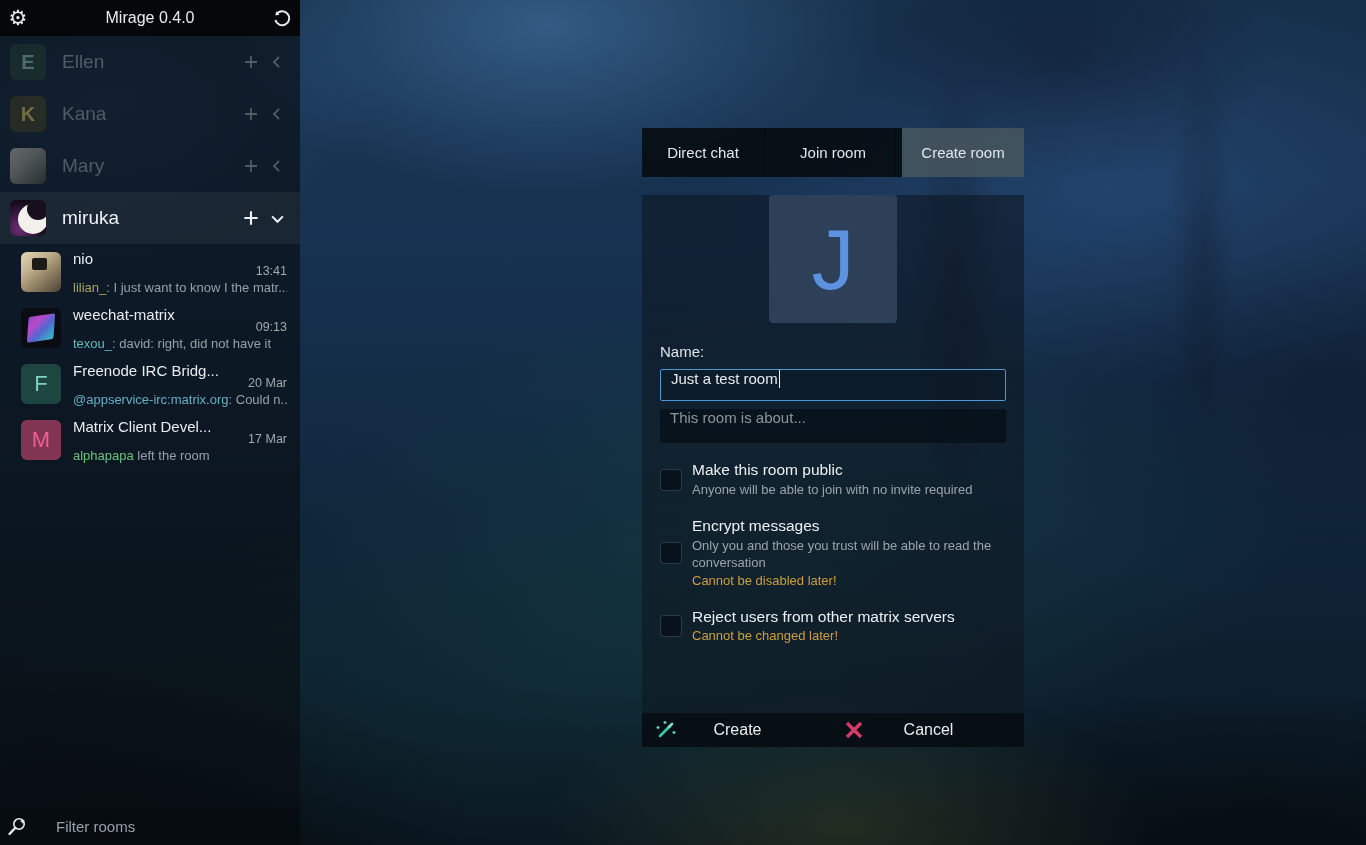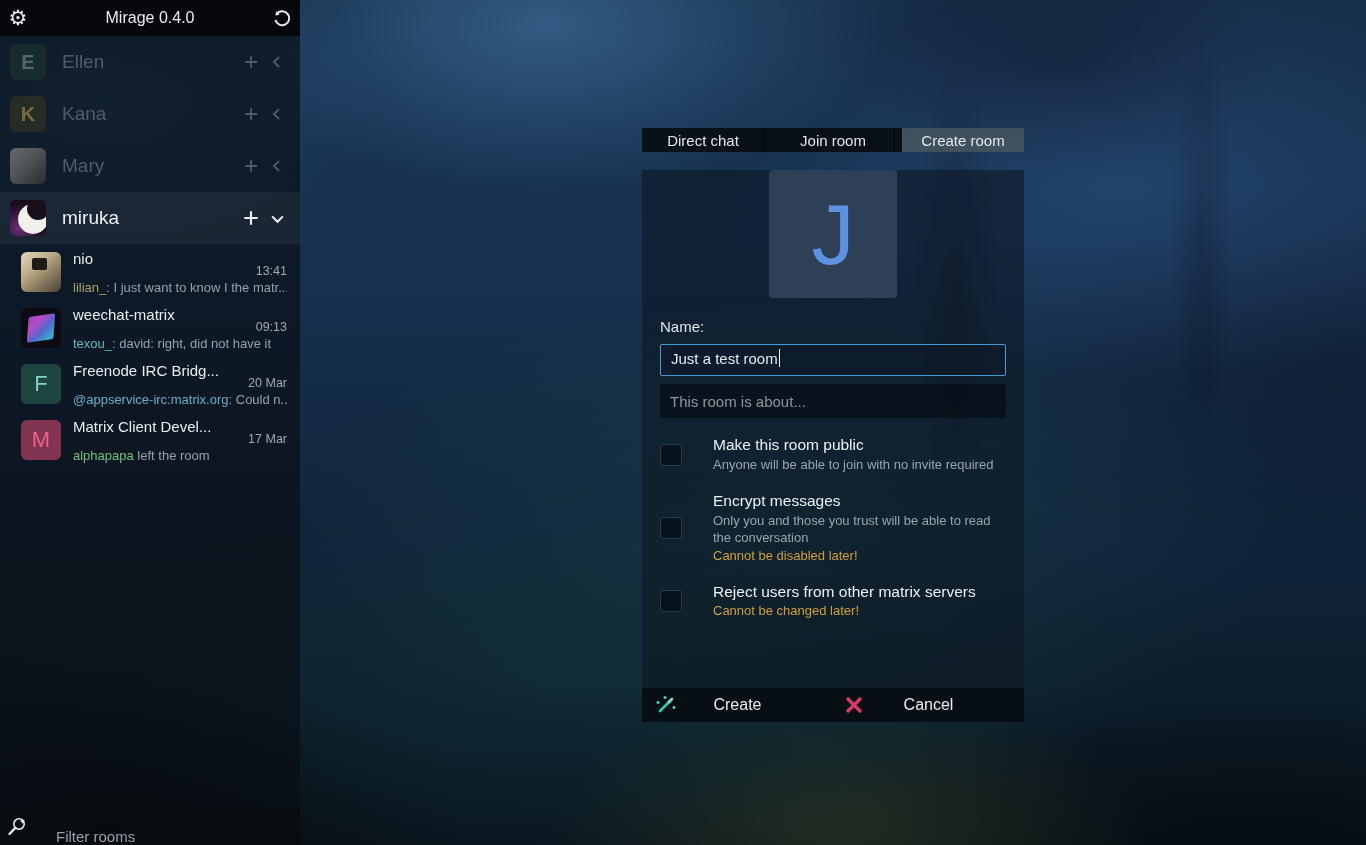--- a/index.html
+++ b/index.html
@@ -70,47 +70,47 @@
   .room { height:56px; display:flex; align-items:center; padding:0 13px 0 21px; cursor:pointer; }
   .room .av { width:40px; height:40px; flex:0 0 40px; border-radius:6px; font-size:22px; font-weight:normal; }
   .room-body { margin-left:12px; flex:1; min-width:0; }
   .room-top { display:flex; align-items:flex-start; }
   .room-name { color:#e8ecef; font-size:15px; font-weight:500; flex:1; white-space:nowrap;
                overflow:hidden; }
   .room-time { color:#a1a9af; font-size:12.5px; margin-left:8px; flex:0 0 auto;margin-top:14px; }
   .room-sub { font-size:13px; color:#97a0a7; white-space:nowrap; overflow:hidden; margin-top:2px; }
 
   .filterbar { position:absolute; left:0; bottom:0; width:300px; height:37px;
-               background:rgba(8,12,16,0.92); display:flex; align-items:flex-end; }
+               background:rgba(8,12,16,0.92); display:flex; align-items:center; }
   .filterbar .ph { color:#98a1a8; font-size:15px; margin-left:22px; }
 
   
   .dialog { position:absolute; left:642px; top:128px; width:382px; }
-  .tabbar { display:flex; height:24px; background:rgba(6,10,15,0.88);gap:7px; }
+  .tabbar { display:flex; height:49px; background:rgba(6,10,15,0.88);gap:7px; }
   .tab { flex:1; display:flex; align-items:center; justify-content:center;
          color:#e2e7eb; font-size:15px; cursor:pointer; border-right:1px solid rgba(0,0,0,0.45); }
   .tab:last-child { border-right:none; }
   .tab.selected { background:rgba(112,136,152,0.55); }
 
   .dlg-body { height:518px; background:rgba(13,22,32,0.58); padding:0 18px; }
   .dlg-avatar { width:128px; height:128px; margin:18px auto 0; background:#2d4058;
                 border-radius:4px; display:flex; align-items:center; justify-content:center;
                 color:#5c92e0; font-size:86px; }
   .field-label { color:#dfe5ea; font-size:15px; margin-top:20px; }
   .text-input { margin-top:9px; height:32px; border-radius:2px; display:flex;
-                align-items:flex-end; padding:8px 10px; font-size:15px; cursor:text; }
+                align-items:flex-start; padding:0 10px; font-size:15px; cursor:text; }
   .name-input { border:1px solid #4a9ad8; background:rgba(9,20,32,0.35); color:#e6eaee; }
   .topic-input { margin-top:8px; height:34px; background:rgba(4,10,16,0.60); color:#8d969e; }
   .caret { display:inline-block; width:1px; height:18px; background:#eef2f5; margin-left:1px;
            vertical-align:-3px; }
 
   .chk-row { display:flex; align-items:center; margin-top:19px; cursor:pointer; }
   .chk-box { width:22px; height:22px; flex:0 0 22px; border-radius:4px;
              background:rgba(4,10,18,0.62); border:1px solid rgba(105,125,145,0.38); }
-  .chk-text { margin-left:31px; }
+  .chk-text { margin-left:10px; }
   .chk-title { color:#edf0f3; font-size:15.5px; line-height:18px; }
   .chk-sub { color:#9ba4ad; font-size:13px; line-height:17px; margin-top:2px; max-width:310px; }
   .chk-warn { color:#cf9f3e; font-size:13px; line-height:17px; margin-top:1px; }
   .chk-sub:empty, .chk-warn:empty { display:none; }
 
   .btnbar { display:flex; height:34px; background:rgba(7,12,18,0.90); }
   .dlg-btn { flex:1; position:relative; display:flex; align-items:center;
              justify-content:center; color:#e9edf0; font-size:16px; cursor:pointer; }
   .dlg-btn .btn-ico { position:absolute; left:13px; top:50%; transform:translateY(-50%);
                       display:flex; }

